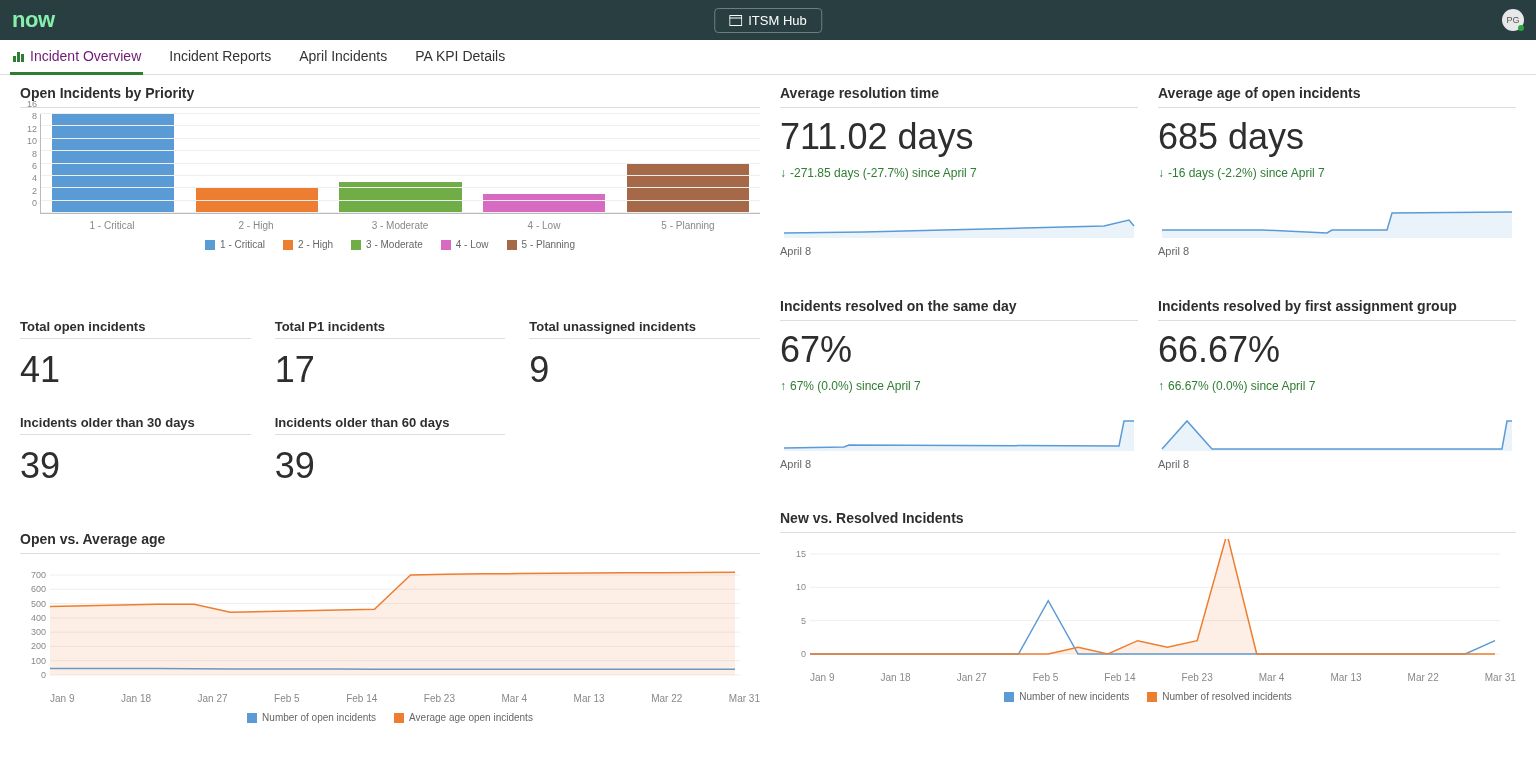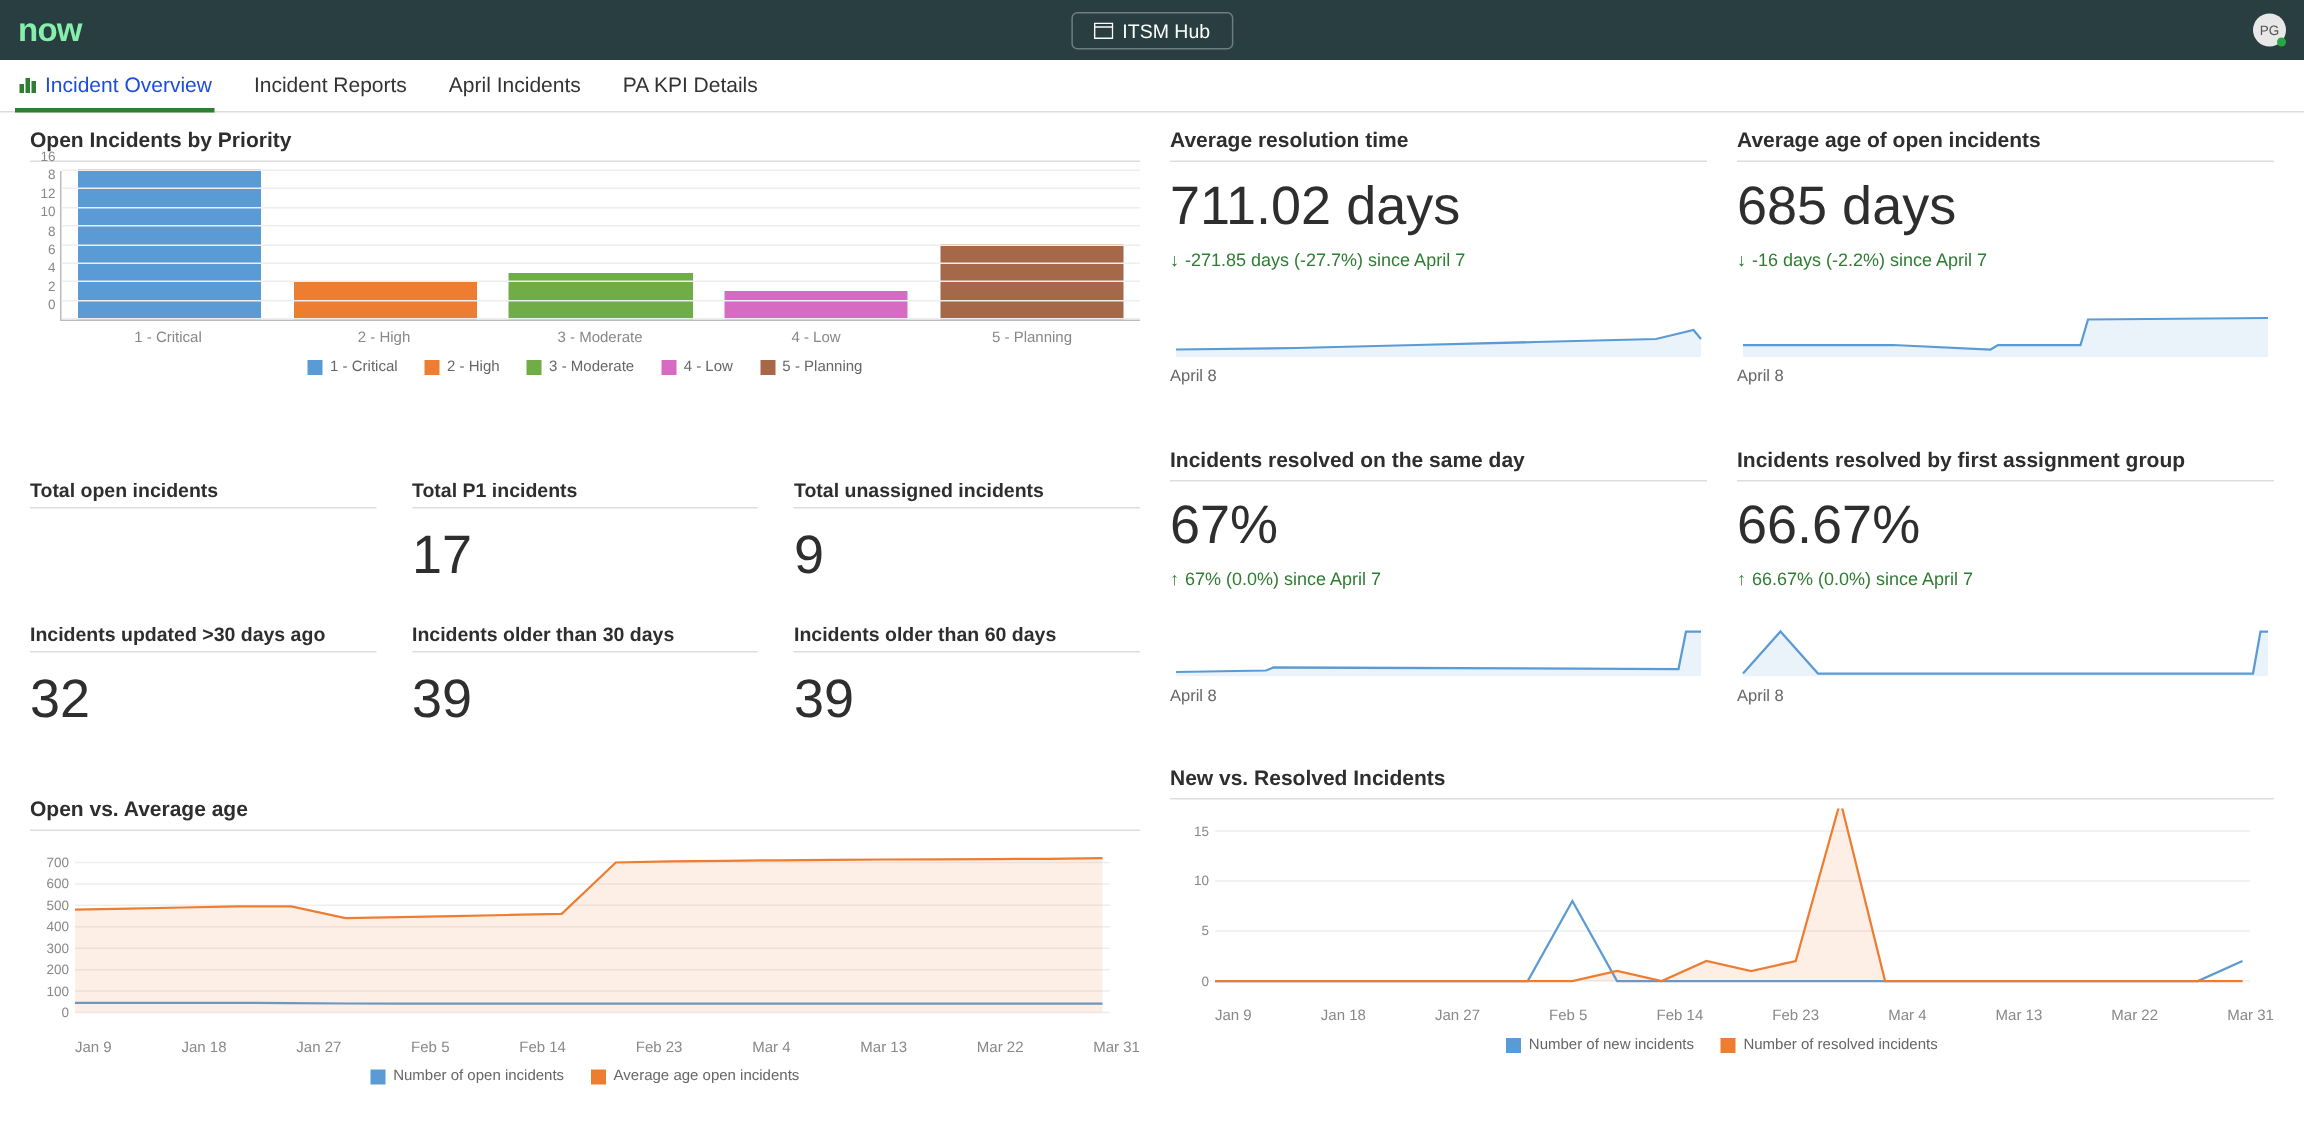--- a/index.html
+++ b/index.html
@@ -8,21 +8,21 @@
   
   .top-header { height: 40px; background: #293e40; display: flex; align-items: center; padding: 0 12px; position: relative; }
   .logo { color: #86efac; font-size: 22px; font-weight: 700; letter-spacing: -0.5px; }
   .header-btn { position: absolute; left: 50%; transform: translateX(-50%); border: 1px solid #6b7f81; border-radius: 4px; padding: 4px 14px; color: #fff; font-size: 13px; display: flex; align-items: center; gap: 6px; cursor: pointer; }
   .avatar { position: absolute; right: 12px; width: 22px; height: 22px; border-radius: 50%; background: #e8e8e8; display: flex; align-items: center; justify-content: center; font-size: 9px; color: #555; }
   .avatar::after { content:""; width:6px; height:6px; border-radius:50%; background:#28a745; position:absolute; bottom:0; right:0; }
 
   
   .tabs { display: flex; gap: 24px; padding: 0 10px; border-bottom: 1px solid #ddd; background:#fff; }
   .tab { padding: 8px 2px; font-size: 14px; color: #333; cursor: pointer; }
-  .tab.active { color:#1d4ed8; border-bottom: 3px solid #2e7d32; font-weight:500; margin-bottom:-1px; display:flex; align-items:center; gap:4px;}
+  .tab.active { color:#701a75; border-bottom: 3px solid #2e7d32; font-weight:500; margin-bottom:-1px; display:flex; align-items:center; gap:4px;}
   .tab .bar-icon { display:inline-flex; }
 
   
   .content { display:flex; padding: 10px 20px; gap: 20px; }
   .left-col { width: 740px; }
   .right-col { flex:1; display:grid; grid-template-columns: 1fr 1fr; gap: 20px; }
 
   .panel-title { font-size:14px; font-weight:700; color:#2e2e2e; padding-bottom:6px; margin-bottom:6px; border-bottom:1px solid #ddd; }
   
   
@@ -172,32 +172,29 @@
               <span class="legend-sw" style="background:#a5694a"></span>
               <span>5 - Planning</span>
             </div>
           </div>
       </div>
     </div>
 
     <div class="score-grid" id="scoregrid">
         <div>
           <div class="score-title">Total open incidents</div>
+          <div class="score-value">41</div>
         </div>
         <div>
           <div class="score-title">Total P1 incidents</div>
           <div class="score-value">17</div>
         </div>
         <div>
           <div class="score-title">Total unassigned incidents</div>
           <div class="score-value">9</div>
-        </div>
-        <div>
-          <div class="score-title">Incidents updated &gt;30 days ago</div>
-          <div class="score-value">32</div>
         </div>
         <div>
           <div class="score-title">Incidents older than 30 days</div>
           <div class="score-value">39</div>
         </div>
         <div>
           <div class="score-title">Incidents older than 60 days</div>
           <div class="score-value">39</div>
         </div>
       </div>

